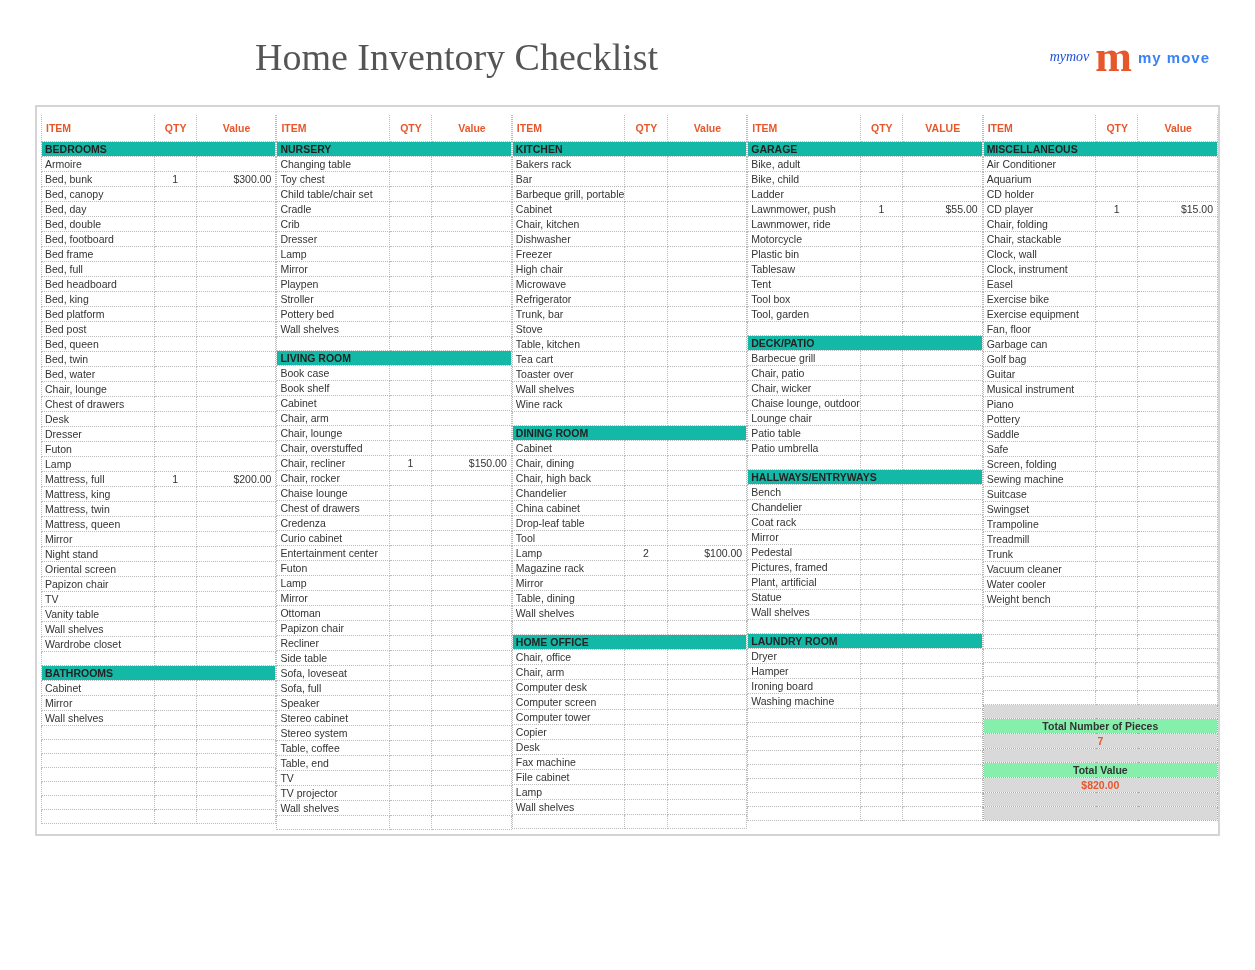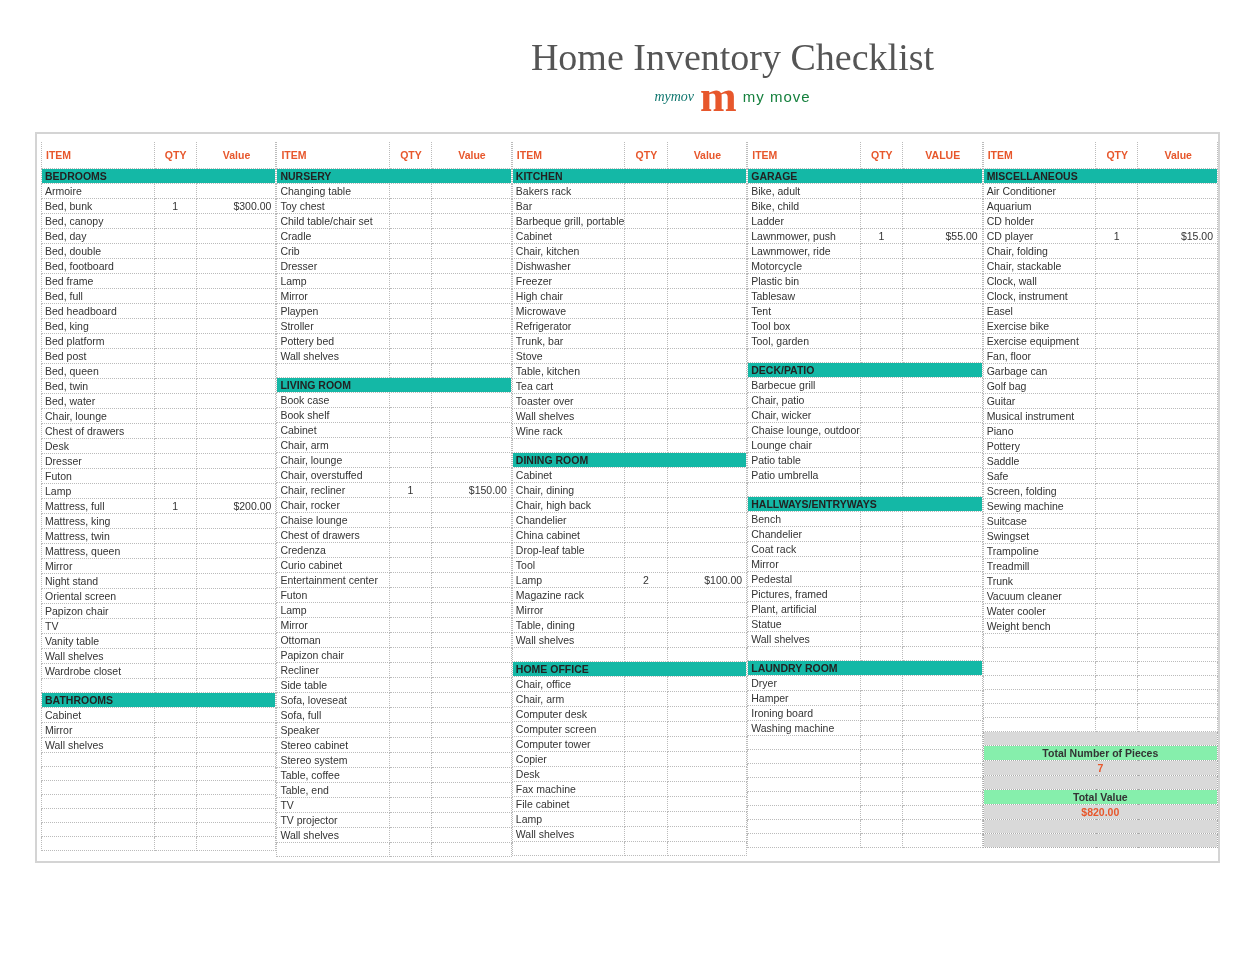--- a/index.html
+++ b/index.html
@@ -8,55 +8,55 @@
     background: #fff;
     margin: 0;
     padding: 35px;
     font-size: 11px;
     color: #333;
   }
   .header {
     display: flex;
     justify-content: space-between;
     align-items: center;
-    margin-bottom: 18px;
+    margin-bottom: 26px;
     padding: 0 10px 0 220px;
-    flex-direction: column;
   }
   .title {
     font-family: Georgia, 'Times New Roman', serif;
     font-size: 38px;
     font-weight: normal;
     color: #555;
     margin: 0;
   }
   .logo {
     display: flex;
     align-items: center;
     gap: 6px;
   }
   .logo-text-gray {
     font-family: Georgia, serif;
     font-size: 14px;
-    color: #0f766e;
+    color: #1d4ed8;
     font-style: italic;
   }
   .logo-m {
     font-family: Georgia, serif;
     font-size: 44px;
     font-weight: bold;
     color: #e7572c;
     line-height: 0.8;
     position: relative;
   }
   .logo-sub {
     font-family: Arial, sans-serif;
     font-size: 15px;
-    color: #15803d;
+    color: #3b82f6;
     letter-spacing: 1px;
+    font-weight: bold;
   }
   .sheet {
     display: flex;
     border: 2px solid #d4d4d4;
     background: #fff;
     padding: 8px 0 4px 4px;
     gap: 0;
   }
   .col {
     flex: 1;

